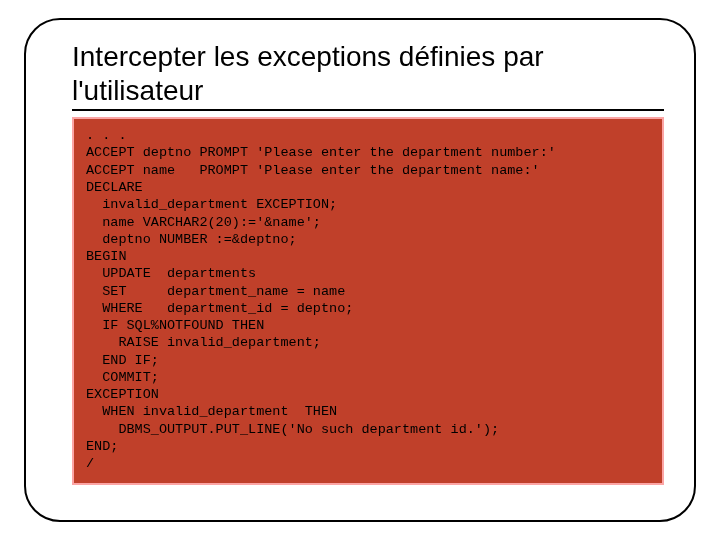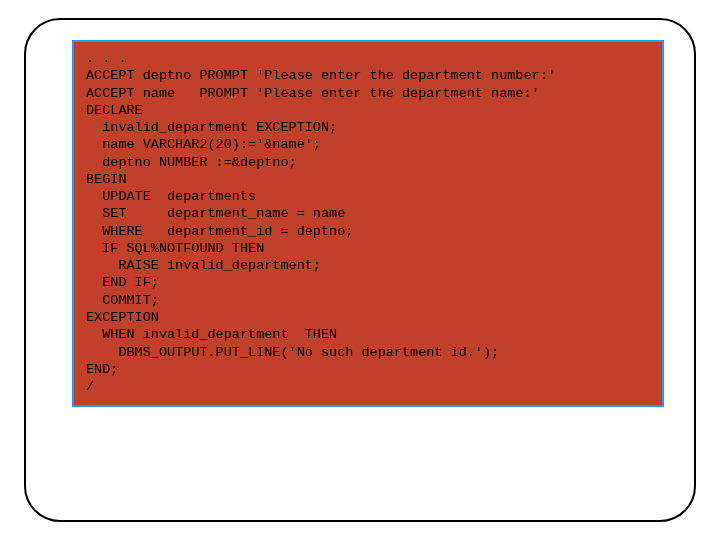--- a/index.html
+++ b/index.html
@@ -23,34 +23,35 @@
     font-size: 28px;
     font-weight: 400;
     color: #000;
     line-height: 1.2;
     margin-bottom: 6px;
     border-bottom: 2px solid #000;
     padding-bottom: 2px;
   }
   .code-box {
     background: #c0402a;
-    border: 2px solid #0ea5e9;
+    border: 2px solid #fca5a5;
     padding: 8px 12px 10px 12px;
     font-family: "Courier New", Courier, monospace;
     font-size: 13.5px;
     line-height: 1.28;
     color: #000;
     white-space: pre;
     overflow: hidden;
   }
 </style>
 </head>
 <body>
 
 <div class="slide-frame">
+  <h1 class="slide-title">Intercepter les exceptions définies par l'utilisateur</h1>
   <div class="code-box"><span>. . .</span>
 <span>ACCEPT deptno PROMPT 'Please enter the department number:'</span>
 <span>ACCEPT name   PROMPT 'Please enter the department name:'</span>
 <span>DECLARE</span>
 <span>  invalid_department EXCEPTION;</span>
 <span>  name VARCHAR2(20):='&amp;name';</span>
 <span>  deptno NUMBER :=&amp;deptno;</span>
 <span>BEGIN</span>
 <span>  UPDATE  departments</span>
 <span>  SET     department_name = name</span>

